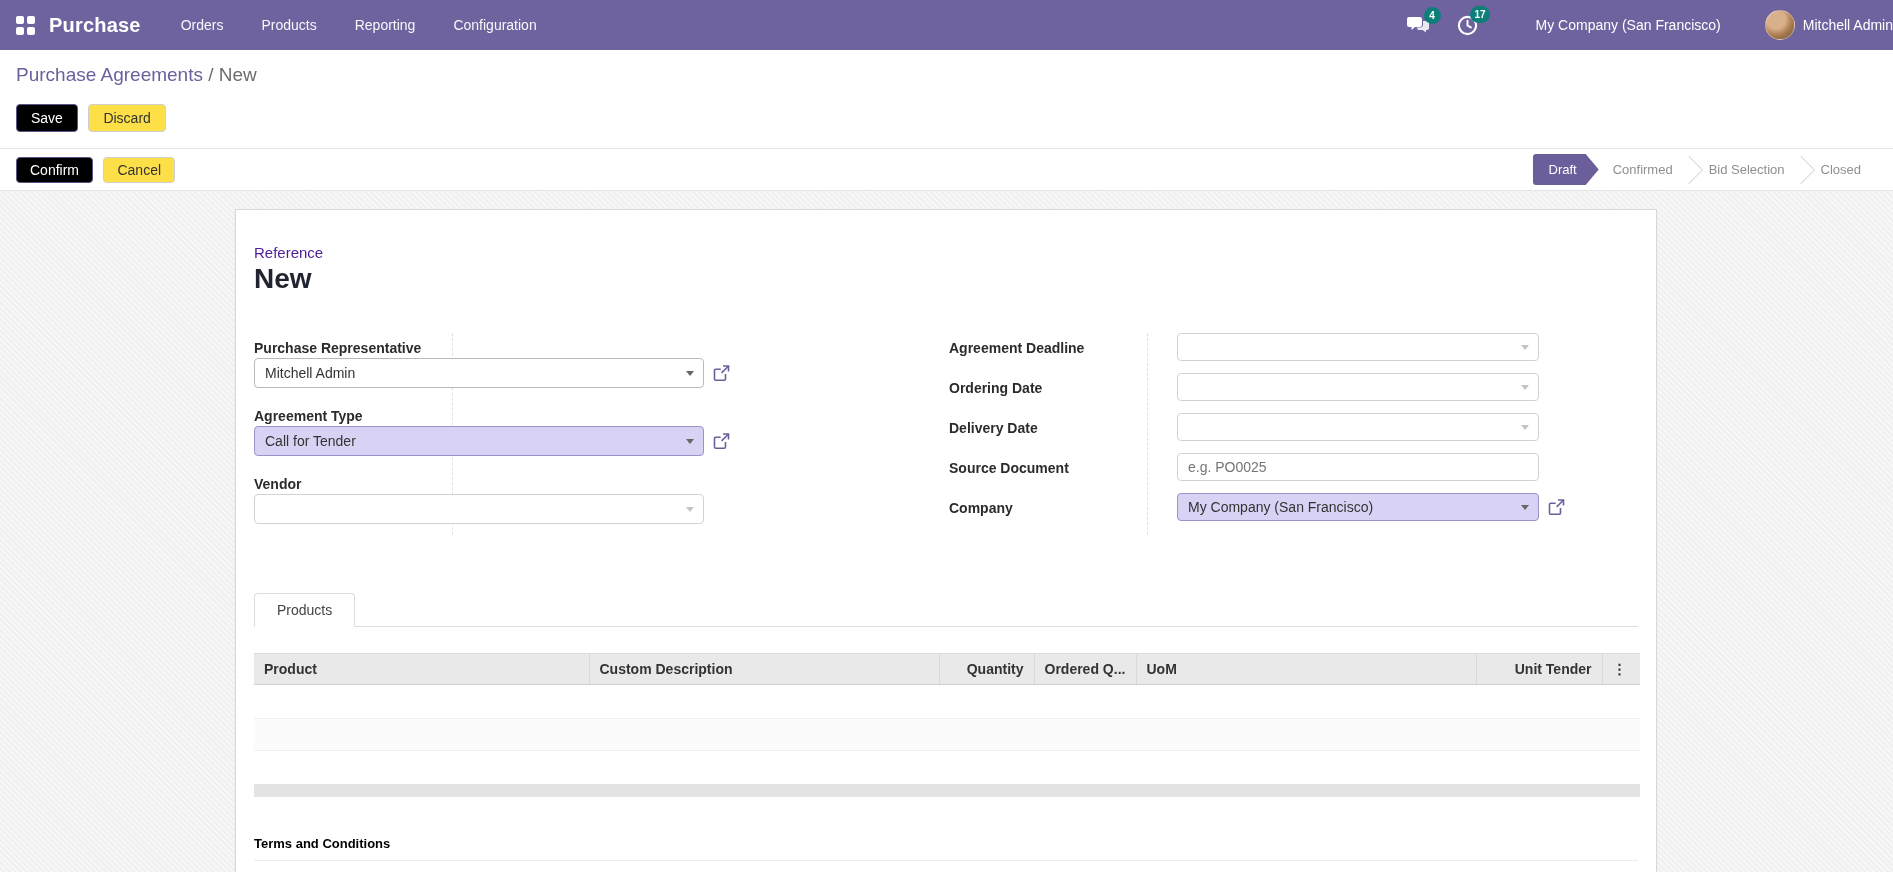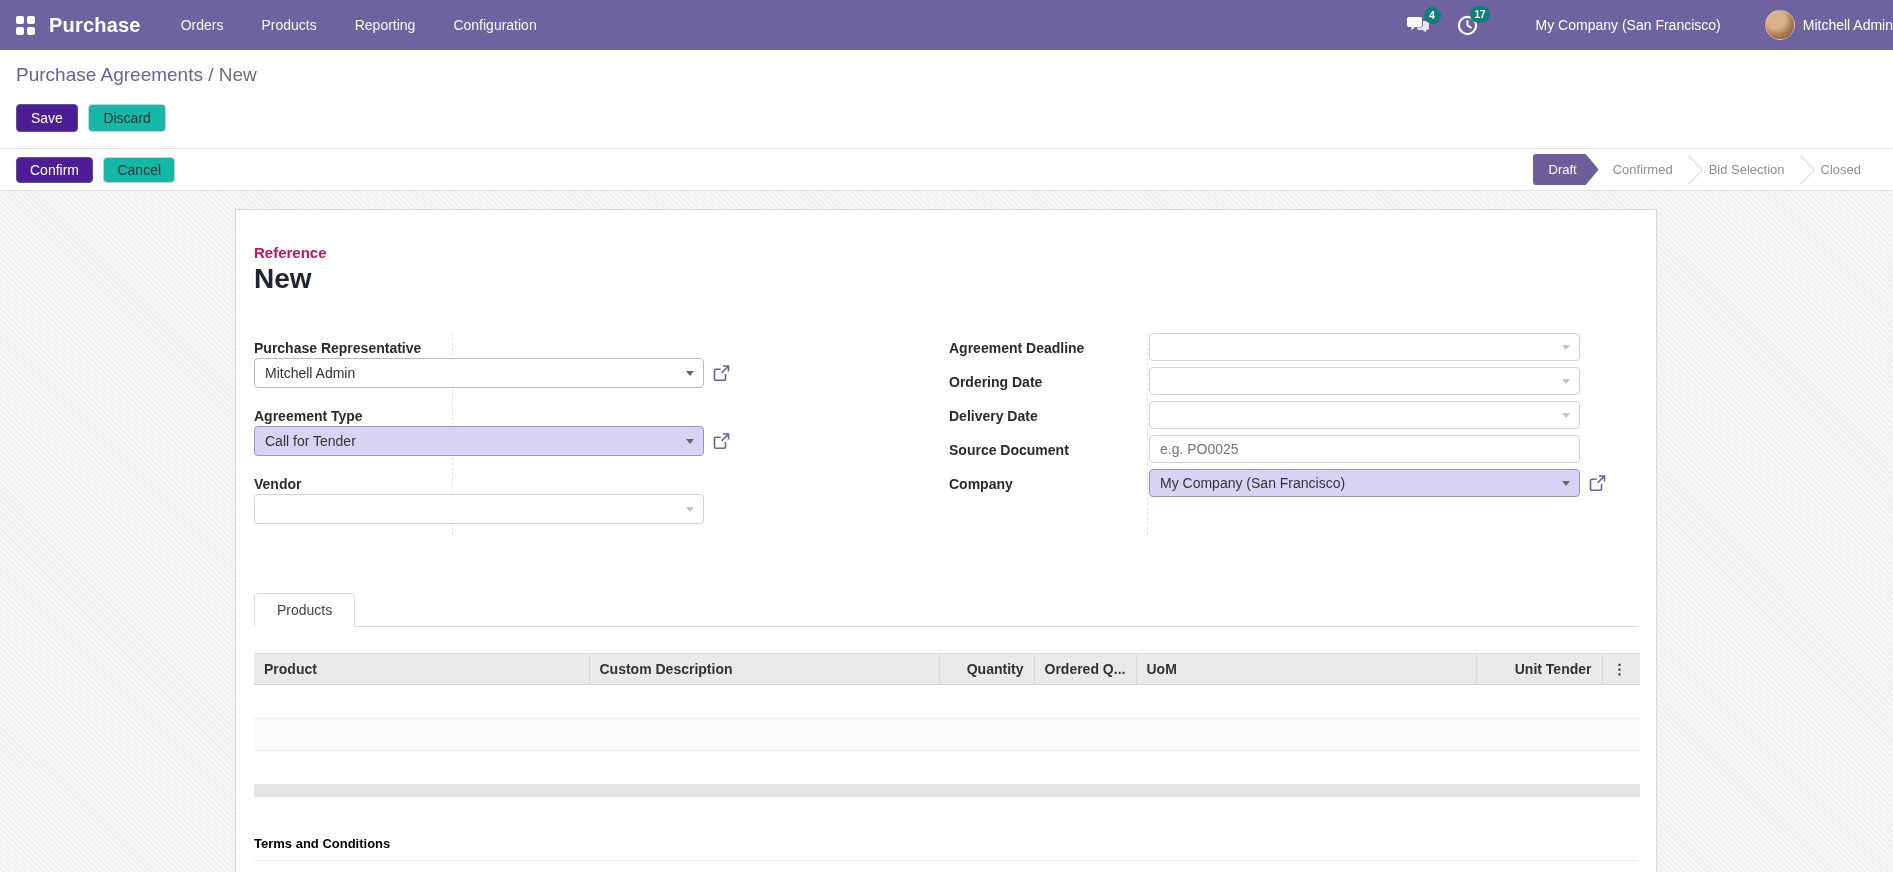--- a/index.html
+++ b/index.html
@@ -25,57 +25,57 @@
     background:radial-gradient(circle at 35% 30%, #d9b08c 0 35%, #a97c50 60%, #6e4f33 100%);
     border:1px solid rgba(255,255,255,.4); }
   .nav-user { color:#fff; font-size:14px; cursor:pointer; overflow:hidden; }
 
   
   .control-panel { background:#fff; padding:14px 16px 16px 16px; border-bottom:1px solid #e3e3e3; }
   .breadcrumb { font-size:19px; margin-bottom:18px; }
   .breadcrumb a { color:#6b5f9c; text-decoration:none; cursor:pointer; }
   .breadcrumb .bc-sep, .breadcrumb .bc-cur { color:#6d6d6d; }
   .btn { font-size:14px; padding:5px 14px; border-radius:4px; border:1px solid #cfcfcf;
-    background:#14b8a6; color:#333; cursor:pointer; margin-right:6px; }
-  .btn.primary { background:#4c1d95; border-color:#5d5187; color:#fff; }
+    background:#fde047; color:#333; cursor:pointer; margin-right:6px; }
+  .btn.primary { background:#000000; border-color:#5d5187; color:#fff; }
 
   
   .statusbar { height:42px; background:#fff; border-bottom:1px solid #e3e3e3;
     display:flex; align-items:center; justify-content:space-between; padding:0 18px 0 16px; }
   .sb-left .btn { padding:4px 13px; }
   .stages { display:flex; align-items:center; }
   .stage { font-size:13px; color:#8f8f8f; padding:0 14px; cursor:pointer; }
   .stage.active { background:#6b5e9b; color:#fff; height:31px; display:flex; align-items:center;
     padding:0 22px 0 16px; border-radius:3px 0 0 3px;
     clip-path:polygon(0 0, calc(100% - 13px) 0, 100% 50%, calc(100% - 13px) 100%, 0 0%, 0 100%, calc(100% - 13px) 100%, 0 100%);
     -webkit-clip-path:polygon(0 0, calc(100% - 13px) 0, 100% 50%, calc(100% - 13px) 100%, 0 100%); }
   .chev { width:20px; height:20px; border-top:1px solid #d9d9d9; border-right:1px solid #d9d9d9;
     transform:rotate(45deg); margin:0 -4px 0 -8px; flex:none; }
 
   
   .o-content { height:681px; overflow:hidden; background:#f1f0f0;
     background-image:repeating-linear-gradient(45deg, rgba(255,255,255,.45) 0 2px, rgba(0,0,0,0) 2px 4px); }
   .sheet { width:1422px; margin:18px 0 0 235px; background:#fff; border:1px solid #d8d8d8;
     box-shadow:0 1px 2px rgba(0,0,0,.06); min-height:700px; padding:34px 18px 0 18px; }
-  .ref-label { font-size:15px; font-weight:bold; color:#be185d; display:block; }
+  .ref-label { font-size:15px; font-weight:normal; color:#4c1d95; display:block; }
   .ref-value { font-size:28px; font-weight:bold; color:#1f2430; margin-top:2px; }
 
   .field-grid { display:flex; margin-top:38px; }
   .fgroup { position:relative; }
   .fgroup.left { width:690px; }
   .fgroup.right { width:670px; margin-left:5px; }
   .fgroup::before { content:""; position:absolute; left:198px; top:0; bottom:2px;
     border-left:1px dashed #e2e2e2; }
   .frow { display:flex; align-items:flex-start; }
   .fgroup.left .frow { margin-bottom:13px;flex-direction:column; }
-  .fgroup.right .frow { margin-bottom:6px; }
+  .fgroup.right .frow { margin-bottom:12px;gap:28px; }
   .flabel { width:200px; flex:none; font-size:14px; font-weight:bold; color:#2b2b2b;
     padding-top:6px; line-height:1.35; padding-right:14px; }
   .fwidget { position:relative; width:450px; flex:none; }
-  .fgroup.right .fwidget { width:431px; }
+  .fgroup.right .fwidget { width:362px; }
   .o-input, .o-sel { width:100%; height:30px; border:1px solid #b9b9b9; border-radius:4px;
     font-size:14px; color:#333; padding:0 26px 0 10px; background:#fff;
     font-family:"Liberation Sans", sans-serif; display:flex; align-items:center; }
   .fgroup.right .o-input, .fgroup.right .o-sel { height:28px; }
   .o-sel.empty { border-color:#d2d2d2; }
   .o-sel.lavender { background:#d8d3f4; border-color:#9a93c9; }
   .caret { position:absolute; right:10px; top:50%; margin-top:-2px; width:0; height:0;
     border-left:4px solid transparent; border-right:4px solid transparent;
     border-top:5px solid #666; pointer-events:none; }
   .caret.light { border-top-color:#c4c4c4; }

